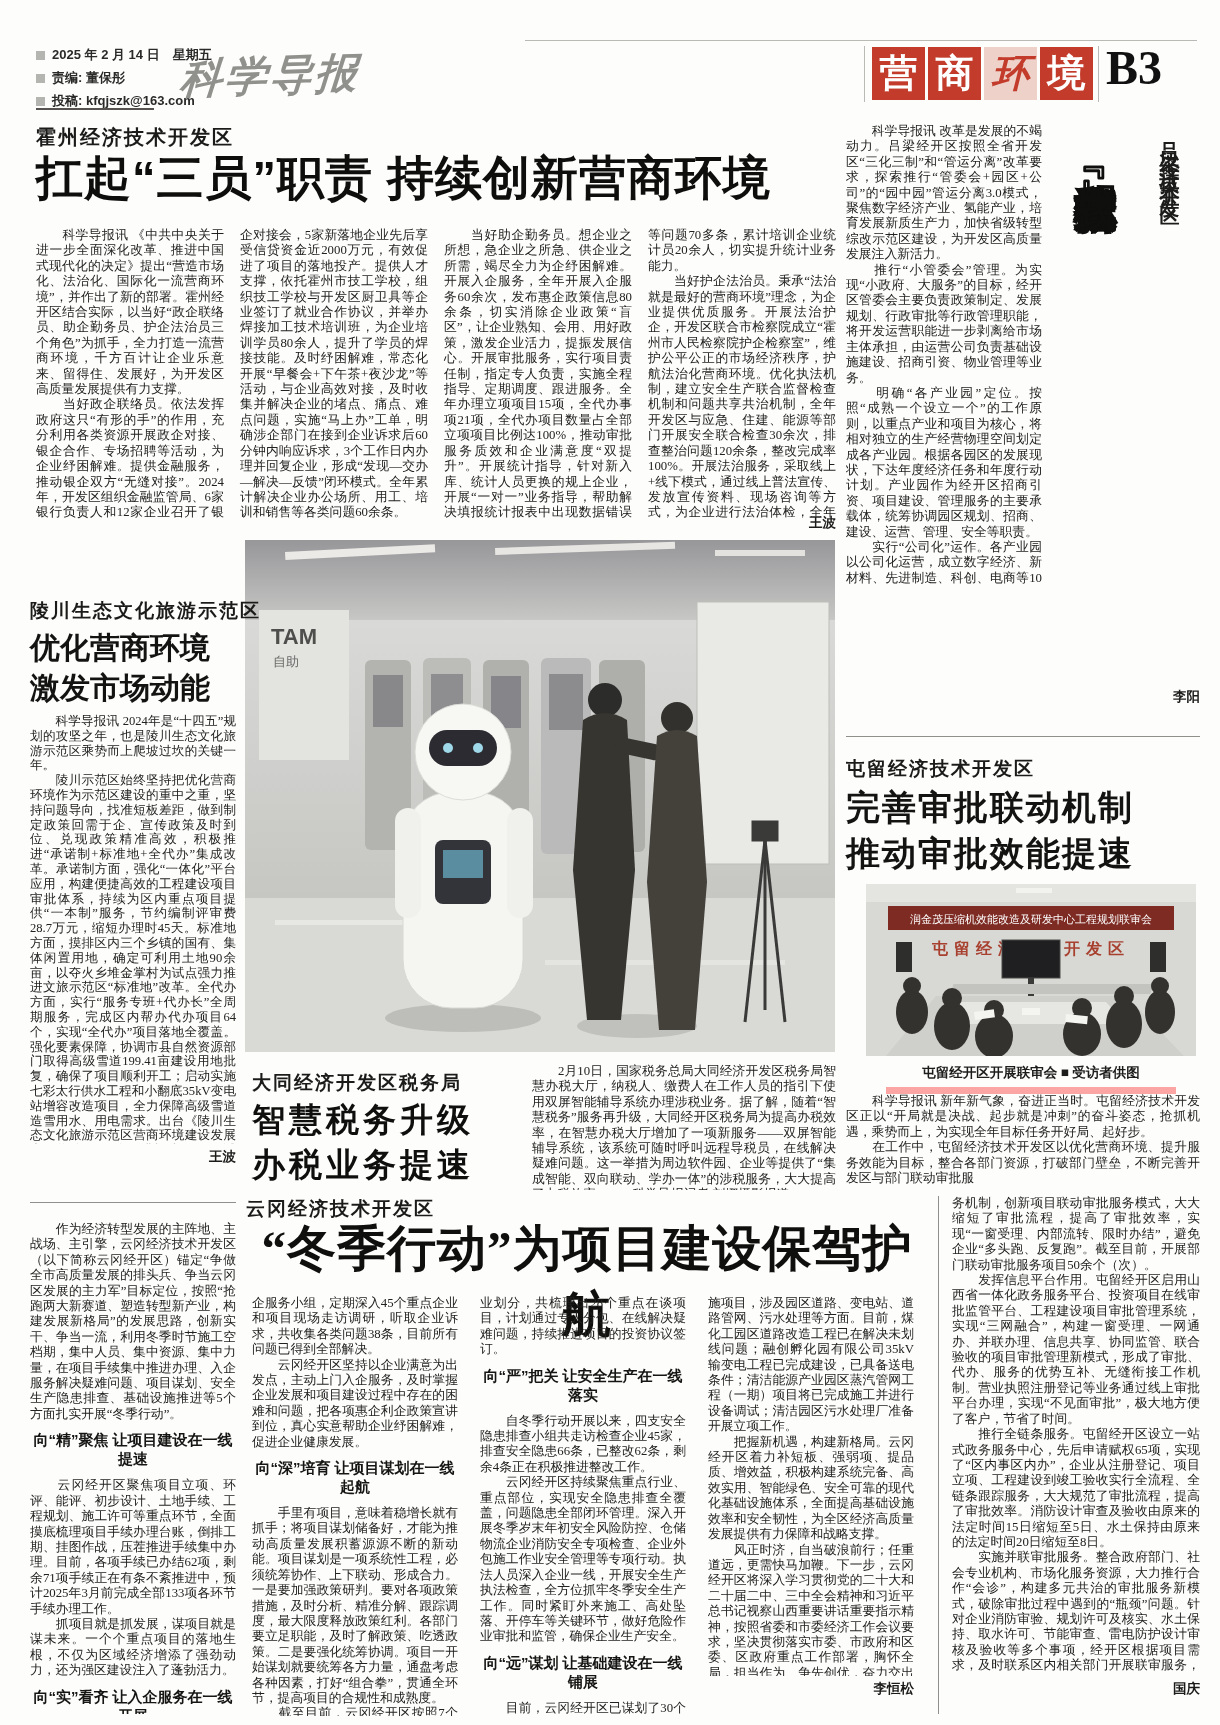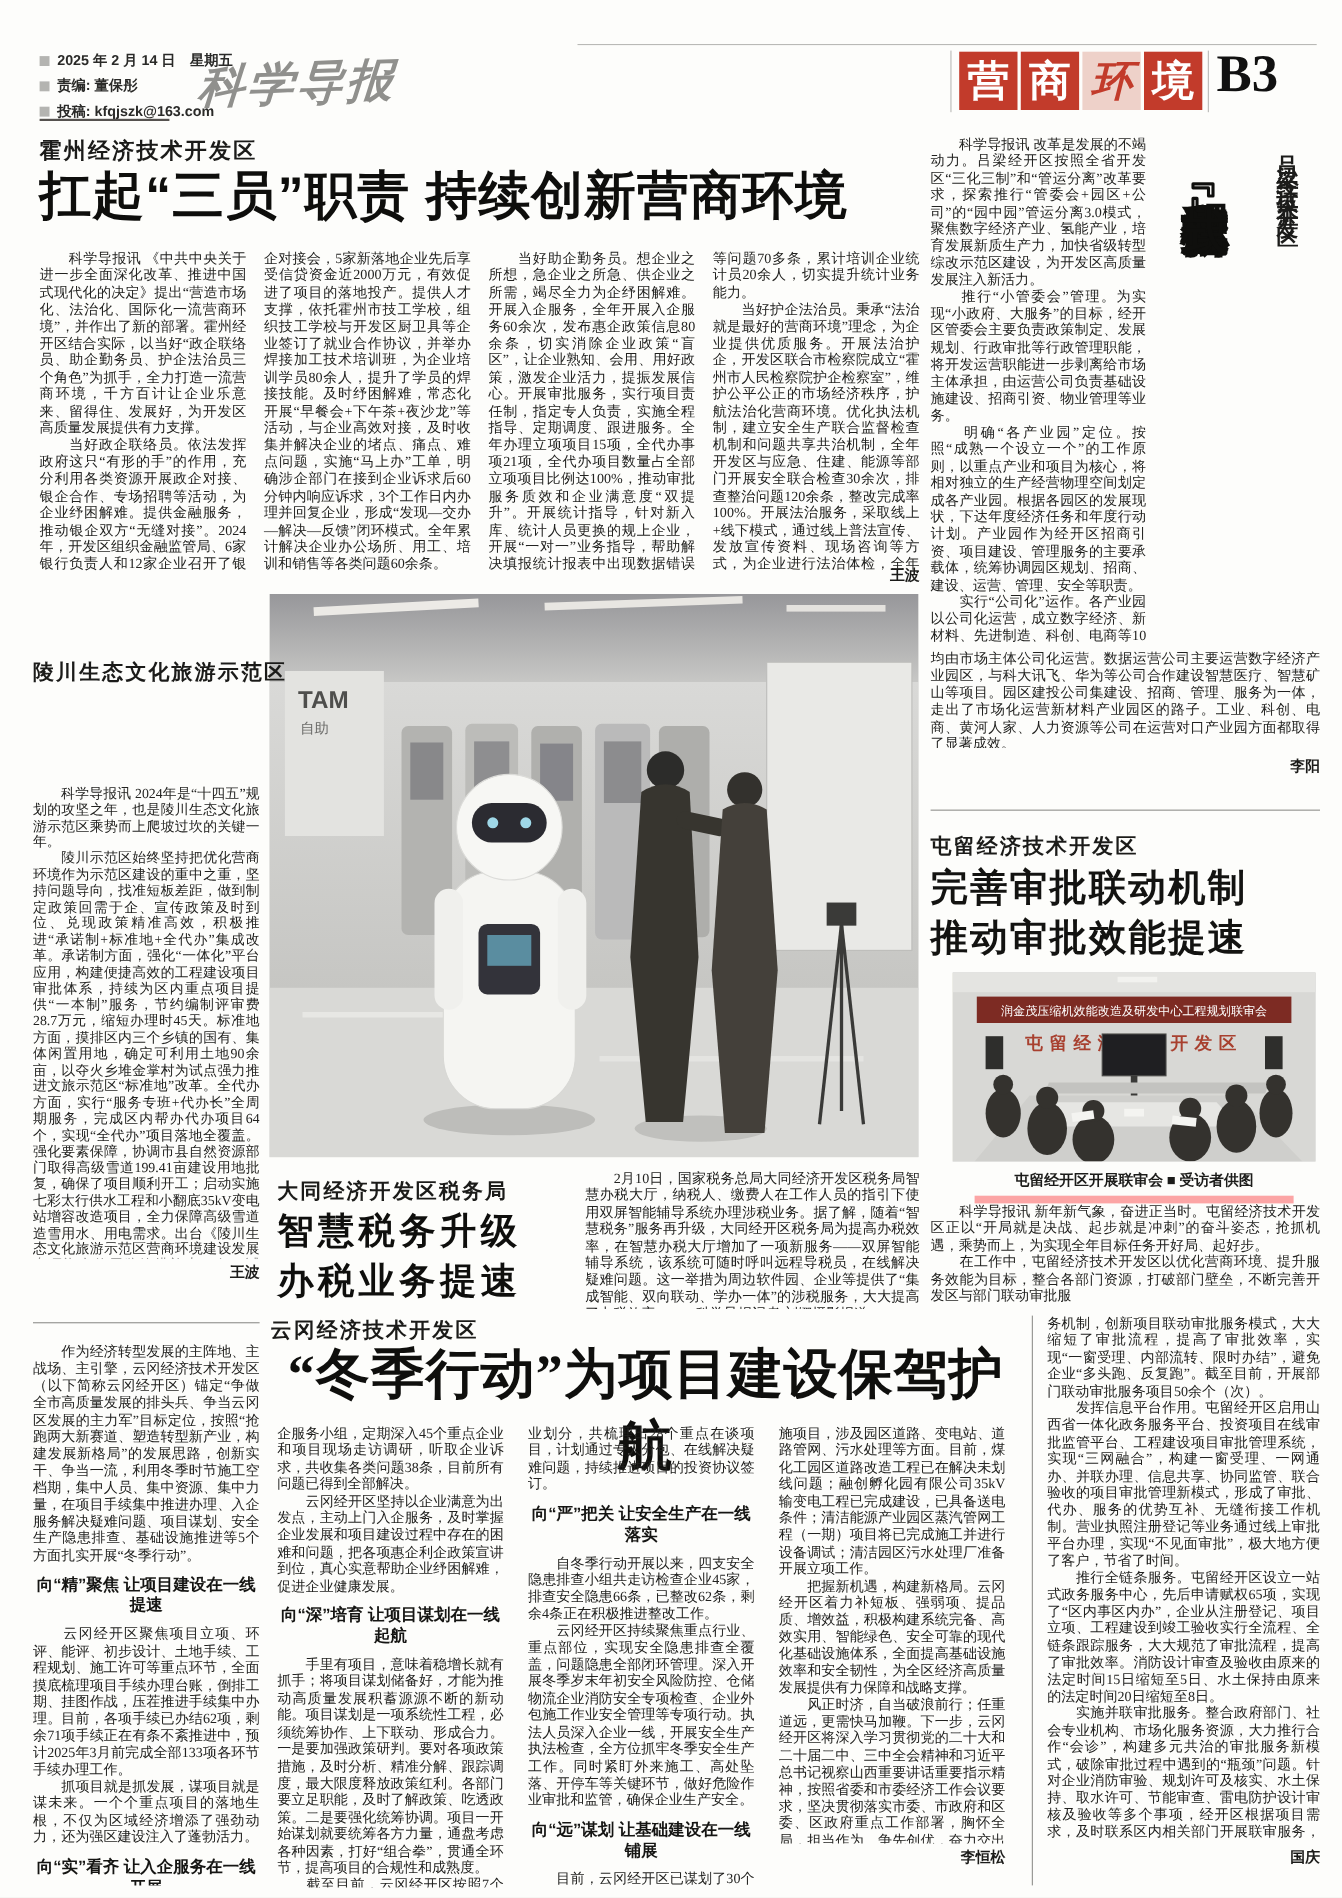--- a/index.html
+++ b/index.html
@@ -147,39 +147,42 @@
       <g stroke="#3a3a38" stroke-width="3">
         <line x1="520" y1="300" x2="500" y2="482"></line>
         <line x1="520" y1="300" x2="540" y2="482"></line>
         <line x1="520" y1="300" x2="520" y2="470"></line>
         <rect x="508" y="282" width="24" height="18" fill="#3a3a38"></rect>
       </g>
     </svg>
   </div>
 
   <div class="abs kicker" style="left:30px;top:598px;font-size:19px;">陵川生态文化旅游示范区</div>
+  <div class="abs h-med-sans" style="left:30px;top:628px;font-size:30px;line-height:40px;">
+    <div>优化营商环境</div>
+    <div>激发市场动能</div>
+  </div>
   <div class="abs body-text" style="left:30px;top:714px;width:206px;height:430px;font-size:12.6px;line-height:14.8px;">　　科学导报讯 2024年是“十四五”规划的攻坚之年，也是陵川生态文化旅游示范区乘势而上爬坡过坎的关键一年。
 　　陵川示范区始终坚持把优化营商环境作为示范区建设的重中之重，坚持问题导向，找准短板差距，做到制定政策回需于企、宣传政策及时到位、兑现政策精准高效，积极推进“承诺制+标准地+全代办”集成改革。承诺制方面，强化“一体化”平台应用，构建便捷高效的工程建设项目审批体系，持续为区内重点项目提供“一本制”服务，节约编制评审费28.7万元，缩短办理时45天。标准地方面，摸排区内三个乡镇的国有、集体闲置用地，确定可利用土地90余亩，以夺火乡堆金掌村为试点强力推进文旅示范区“标准地”改革。全代办方面，实行“服务专班+代办长”全周期服务，完成区内帮办代办项目64个，实现“全代办”项目落地全覆盖。强化要素保障，协调市县自然资源部门取得高级雪道199.41亩建设用地批复，确保了项目顺利开工；启动实施七彩太行供水工程和小翻底35kV变电站增容改造项目，全力保障高级雪道造雪用水、用电需求。出台《陵川生态文化旅游示范区营商环境建设发展专项资金使用监管措施十二条（试行）》文件，向所辖乡镇3个基础设施建设项目拨款62万元予以支持。</div>
   <div class="abs author" style="left:146px;top:1148px;width:90px;">王波</div>
   <div class="rule-h" style="left:30px;top:1202px;width:206px;background:#8f8f8c;"></div>
 
   <div class="abs kicker" style="left:252px;top:1070px;font-size:19px;">大同经济开发区税务局</div>
   <div class="abs h-serif" style="left:252px;top:1098px;font-size:33px;line-height:45px;letter-spacing:4px;">
     <div>智慧税务升级</div>
     <div>办税业务提速</div>
   </div>
   <div class="abs body-text" style="left:532px;top:1064px;width:304px;height:126px;">　　2月10日，国家税务总局大同经济开发区税务局智慧办税大厅，纳税人、缴费人在工作人员的指引下使用双屏智能辅导系统办理涉税业务。据了解，随着“智慧税务”服务再升级，大同经开区税务局为提高办税效率，在智慧办税大厅增加了一项新服务——双屏智能辅导系统，该系统可随时呼叫远程导税员，在线解决疑难问题。这一举措为周边软件园、企业等提供了“集成智能、双向联动、学办一体”的涉税服务，大大提高了办税效率。　■ 科学导报记者 刘娜摄影报道</div>
 
   <div class="abs body-text" style="left:846px;top:124px;width:196px;height:462px;">　　科学导报讯 改革是发展的不竭动力。吕梁经开区按照全省开发区“三化三制”和“管运分离”改革要求，探索推行“管委会+园区+公司”的“园中园”管运分离3.0模式，聚焦数字经济产业、氢能产业，培育发展新质生产力，加快省级转型综改示范区建设，为开发区高质量发展注入新活力。
 　　推行“小管委会”管理。为实现“小政府、大服务”的目标，经开区管委会主要负责政策制定、发展规划、行政审批等行政管理职能，将开发运营职能进一步剥离给市场主体承担，由运营公司负责基础设施建设、招商引资、物业管理等业务。
 　　明确“各产业园”定位。按照“成熟一个设立一个”的工作原则，以重点产业和项目为核心，将相对独立的生产经营物理空间划定成各产业园。根据各园区的发展现状，下达年度经济任务和年度行动计划。产业园作为经开区招商引资、项目建设、管理服务的主要承载体，统筹协调园区规划、招商、建设、运营、管理、安全等职责。
 　　实行“公司化”运作。各产业园以公司化运营，成立数字经济、新材料、先进制造、科创、电商等10个产业园，每个产业园</div>
   <div class="abs vertical h-serif" style="left:1048px;top:152px;height:566px;width:94px;font-size:44px;line-height:94px;">积极探索『管运分离』新模式</div>
   <div class="abs vertical" style="left:1156px;top:126px;height:440px;width:28px;font-size:20px;font-weight:600;letter-spacing:8px;font-family:'Liberation Sans','DejaVu Sans',sans-serif;">吕梁经济技术开发区</div>
-  <div class="abs body-text" style="left:846px;top:592px;width:354px;height:88px;">均由市场主体公司化运营。数据运营公司主要运营数字经济产业园区，与科大讯飞、华为等公司合作建设智慧医疗、智慧矿山等项目。园区建投公司集建设、招商、管理、服务为一体，走出了市场化运营新材料产业园区的路子。工业、科创、电商、黄河人家、人力资源等公司在运营对口产业园方面都取得了显著成效。</div>
   <div class="abs author" style="left:1100px;top:688px;width:100px;">李阳</div>
 
   <div class="rule-h" style="left:846px;top:736px;width:354px;background:#8f8f8c;"></div>
   <div class="abs kicker" style="left:846px;top:756px;font-size:19px;">屯留经济技术开发区</div>
   <div class="abs h-med-sans" style="left:846px;top:784px;font-size:34px;line-height:46px;letter-spacing:2px;">
     <div>完善审批联动机制</div>
     <div>推动审批效能提速</div>
   </div>
   <div class="photo-frame" style="left:866px;top:884px;width:330px;height:172px;">
     <svg width="330" height="172" viewBox="0 0 330 172">

